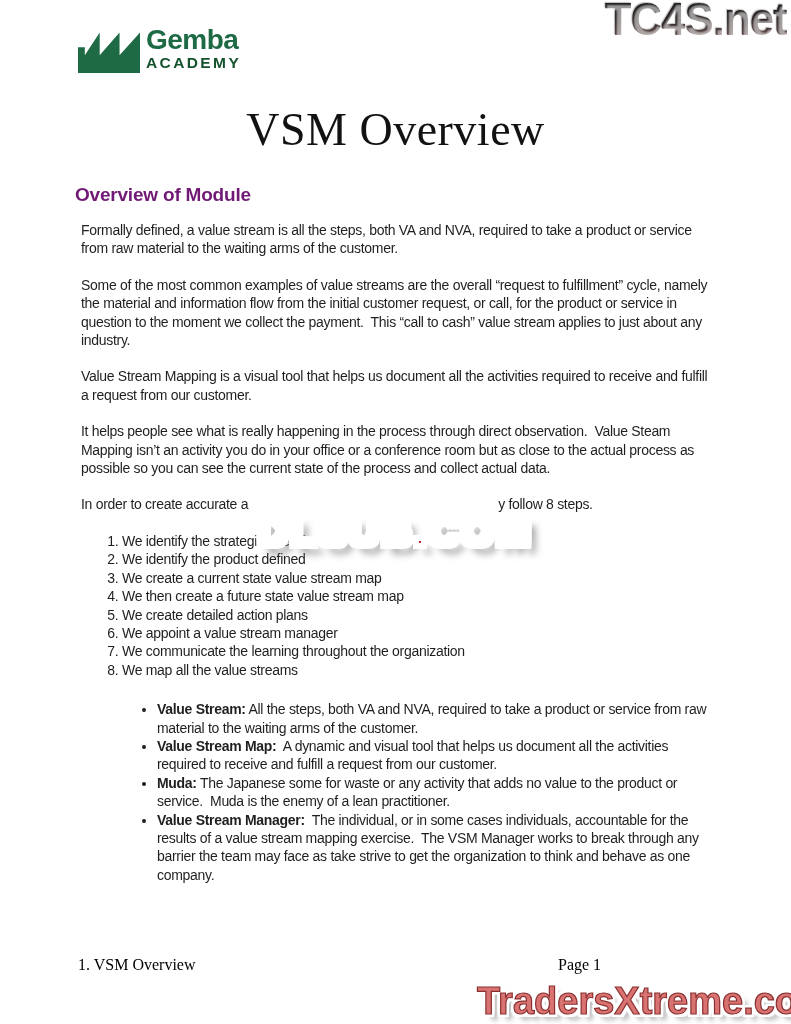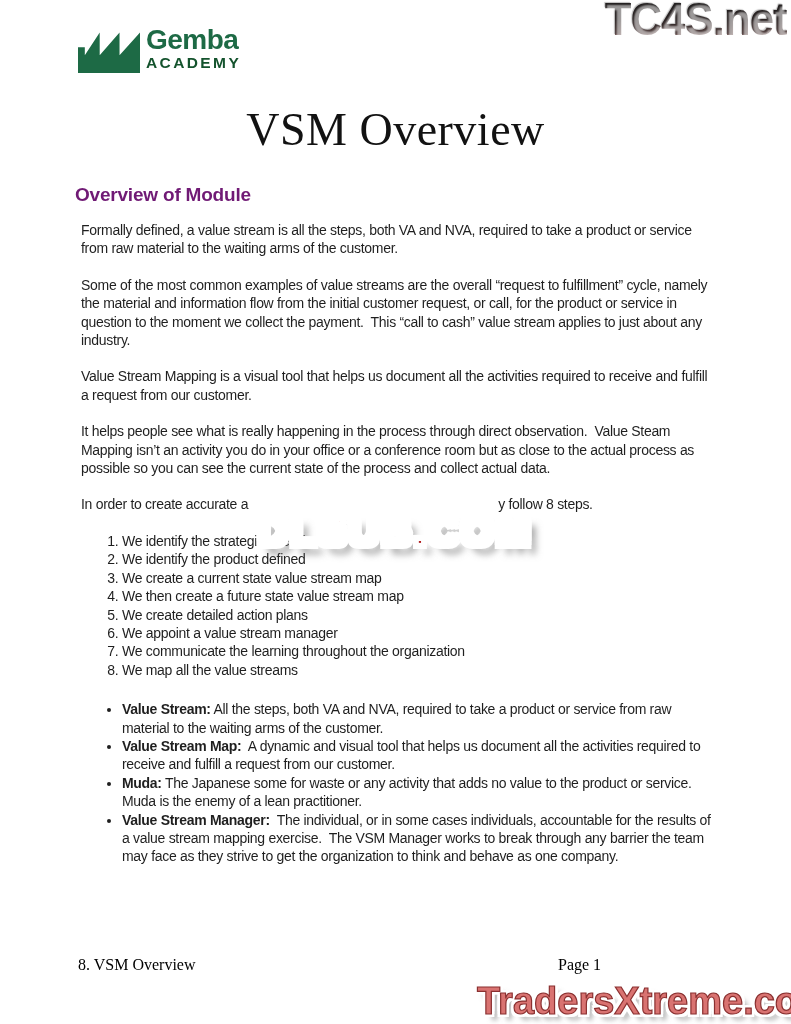--- a/index.html
+++ b/index.html
@@ -65,21 +65,21 @@
     color:#701a75; font-size:19px; font-weight:bold; margin:0; letter-spacing:-0.2px; line-height:22px;
   }
   h2.key-h { margin-top:15px; }
   .content p { margin:18px 6px 0; white-space:pre-wrap; }
   .content p.first { margin-top:15px; }
   .obscured-gap { display:inline-block; width:250px; }
 
   ol.steps { margin:18px 0 16px; padding-left:47px; }
   ol.steps li { white-space:pre-wrap; }
   ul.terms { margin:21px 0 0; padding-left:47px; list-style:disc; }
-  ul.terms li { white-space:pre-wrap; }
+  ul.terms li { white-space:pre-wrap;margin-left:35px; }
   ul.terms b { font-weight:bold; }
 
   
   .footer-left, .footer-right {
     position:absolute; top:956px; font-family:"Liberation Serif", serif;
     font-size:16px; color:#000;
   }
   .footer-left { left:78px; }
   .footer-right { left:558px; }
 </style>
@@ -121,20 +121,20 @@
       <li>We appoint a value stream manager</li>
       <li>We communicate the learning throughout the organization</li>
       <li>We map all the value streams</li>
     </ol>
 
 
     <ul class="terms">
       <li><b>Value Stream:</b><span> All the steps, both VA and NVA, required to take a product or service from raw material to the waiting arms of the customer.</span></li>
       <li><b>Value Stream Map:</b><span>  A dynamic and visual tool that helps us document all the activities required to receive and fulfill a request from our customer.</span></li>
       <li><b>Muda:</b><span> The Japanese some for waste or any activity that adds no value to the product or service.  Muda is the enemy of a lean practitioner.</span></li>
-      <li><b>Value Stream Manager:</b><span>  The individual, or in some cases individuals, accountable for the results of a value stream mapping exercise.  The VSM Manager works to break through any barrier the team may face as they strive to get the organization to think and behave as one company.</span></li>
+      <li><b>Value Stream Manager:</b><span>  The individual, or in some cases individuals, accountable for the results of a value stream mapping exercise.  The VSM Manager works to break through any barrier the team may face as take strive to get the organization to think and behave as one company.</span></li>
     </ul>
   </div>
 
-  <div class="footer-left">8. VSM Overview</div>
+  <div class="footer-left">1. VSM Overview</div>
   <div class="footer-right">Page 1</div>
 
 </div>
 
 </body></html>

